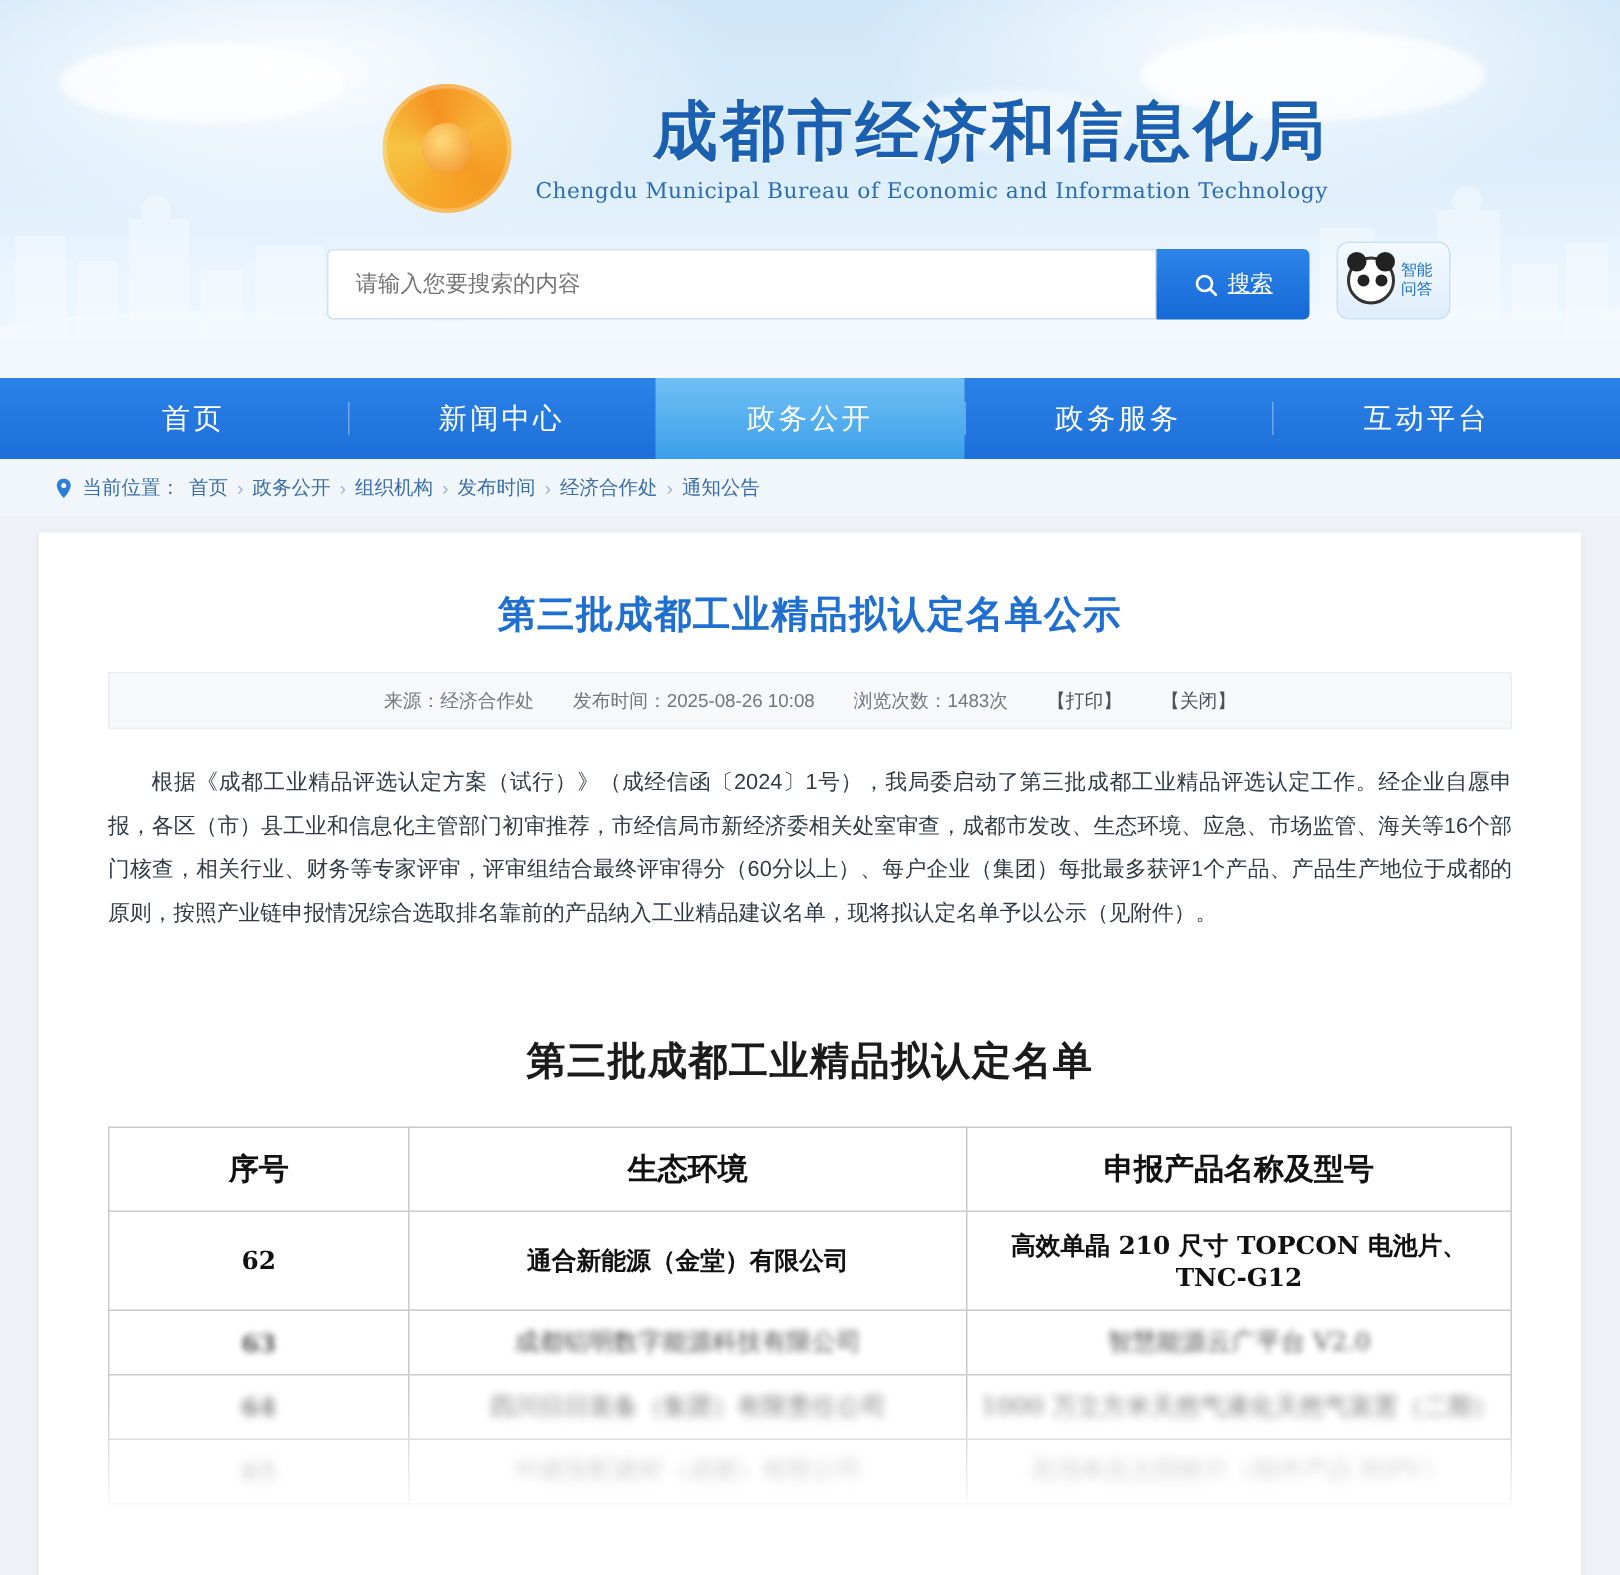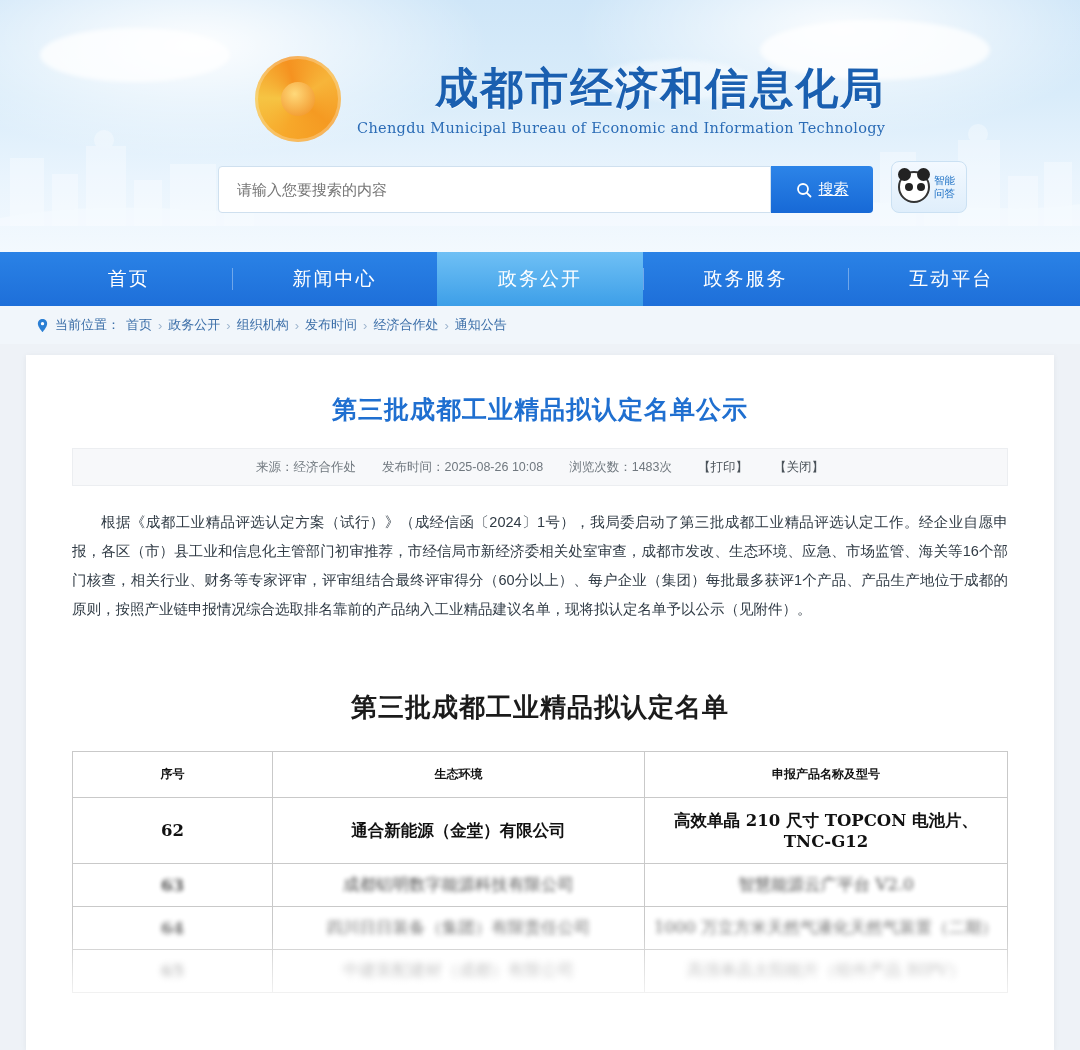--- a/index.html
+++ b/index.html
@@ -243,21 +243,21 @@
     border-collapse: collapse;
     font-family: "DejaVu Serif", serif;
   }
   table.list th, table.list td {
     border: 1px solid #c9c9c9;
     text-align: center;
     padding: 10px 8px;
     font-size: 16.5px;
     color: #111;
   }
-  table.list th { font-weight: bold; font-size: 12px; padding: 14px 8px; }
+  table.list th { font-weight: bold; font-size: 20px; padding: 14px 8px; }
   table.list td.num { width: 200px; font-weight: bold; }
   table.list td.comp { width: 372px; }
   table.list tr.r1 td { padding: 12px 8px; font-weight: bold; }
   table.list tr.r1 td.comp, table.list tr.r1 td.prod { font-weight: bold; }
   table.list tr.blur1 td { filter: blur(2.2px); opacity: .75; }
   table.list tr.blur2 td { filter: blur(2.8px); opacity: .62; }
   table.list tr.blur3 td { filter: blur(3.4px); opacity: .5; }
   .fade-mask {
     position: absolute; left: 0; right: 0; bottom: 0; height: 120px;
     background: linear-gradient(180deg, rgba(255,255,255,0), #fff 70%);

